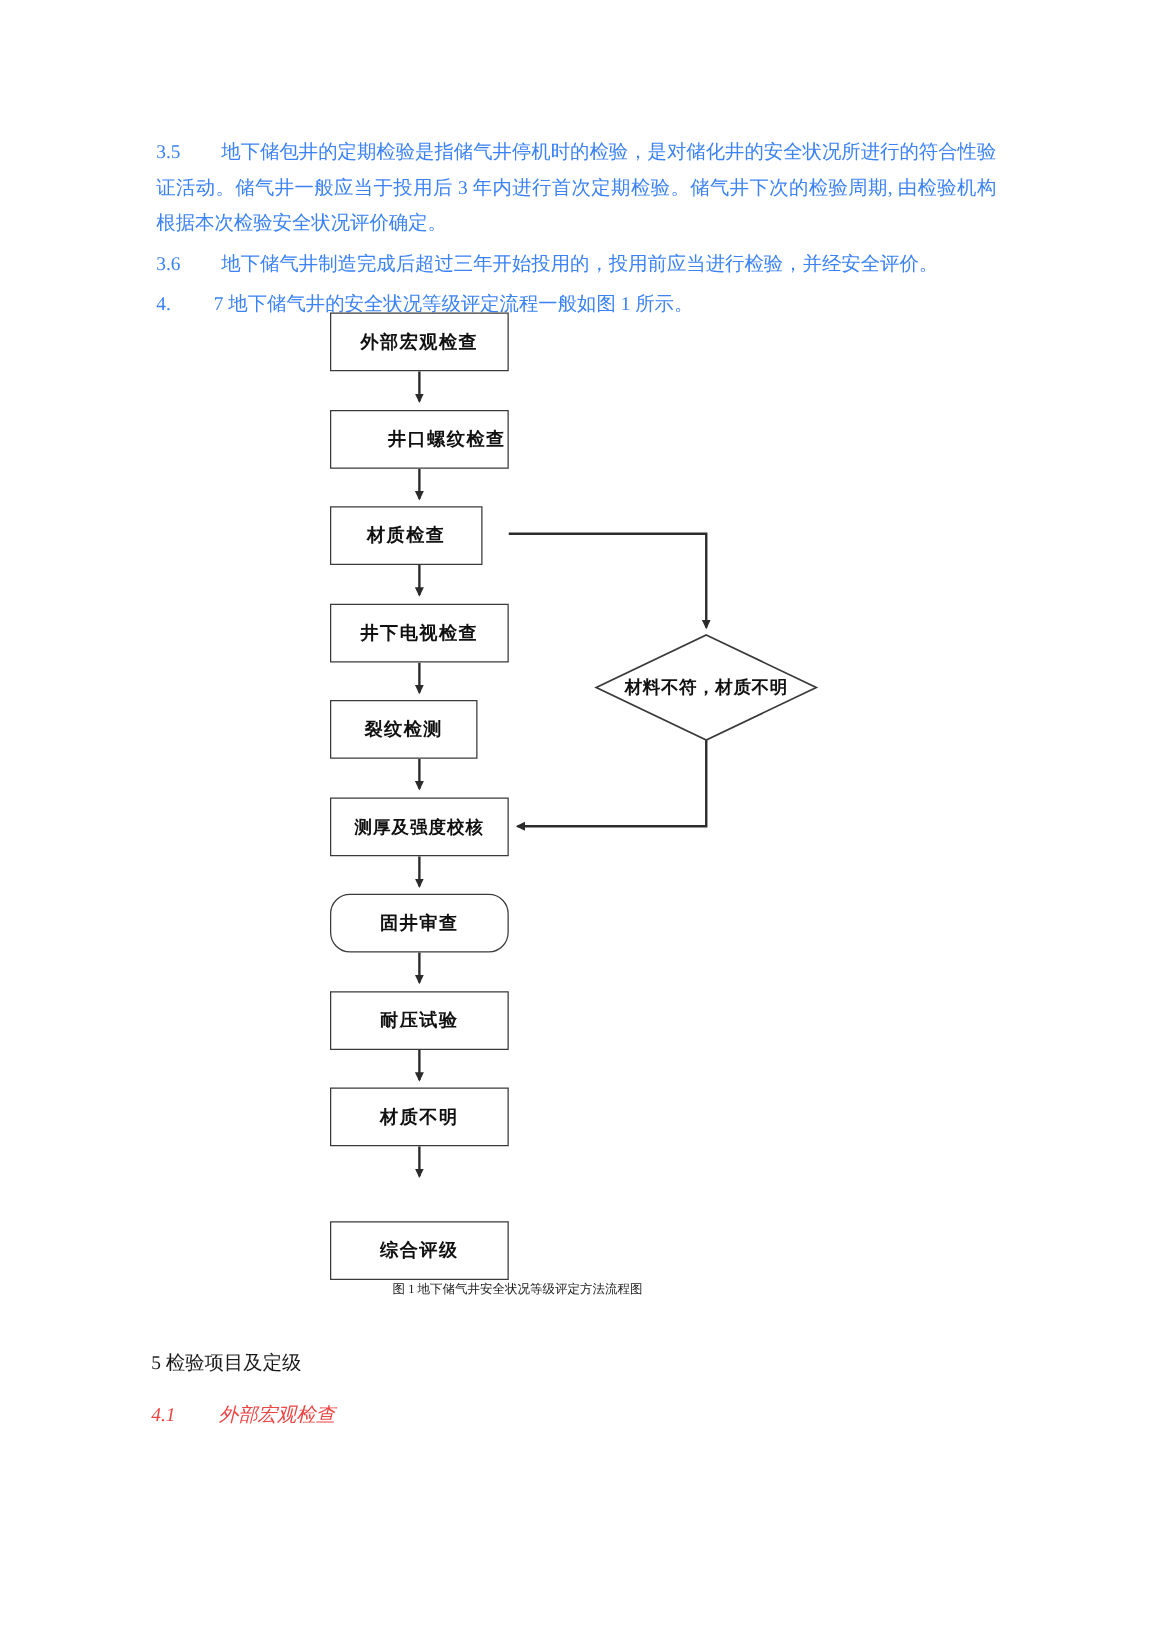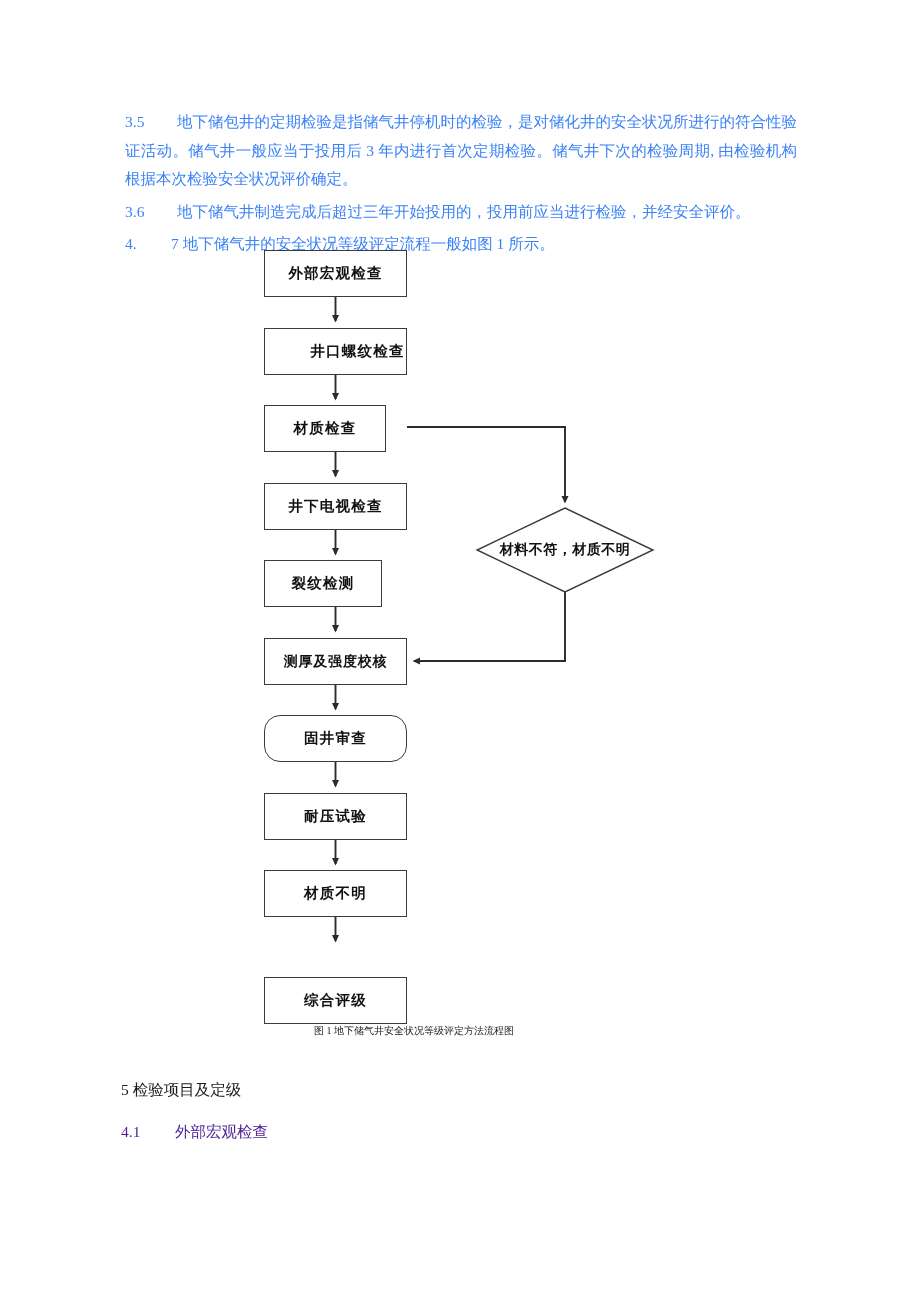--- a/index.html
+++ b/index.html
@@ -107,21 +107,22 @@
     left: 121px;
     top: 1080px;
     font-size: 15.5px;
     color: #1b1b1b;
   }
   .heading-41 {
     position: absolute;
     left: 121px;
     top: 1122px;
     font-size: 15.5px;
-    color: #4c1d95;
+    color: #ef4444;
+    font-style: italic;
   }
   .heading-41 .num {
     display: inline-block;
     min-width: 54px;
   }
 </style>
 </head>
 <body>
 
 <div class="page">

